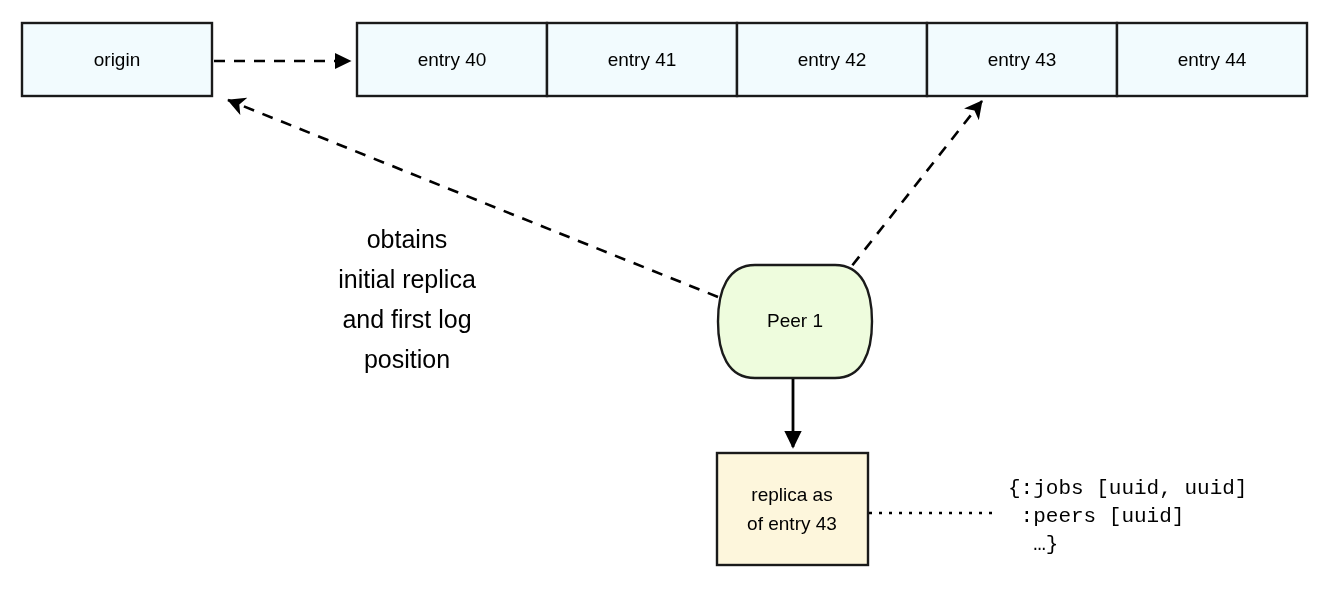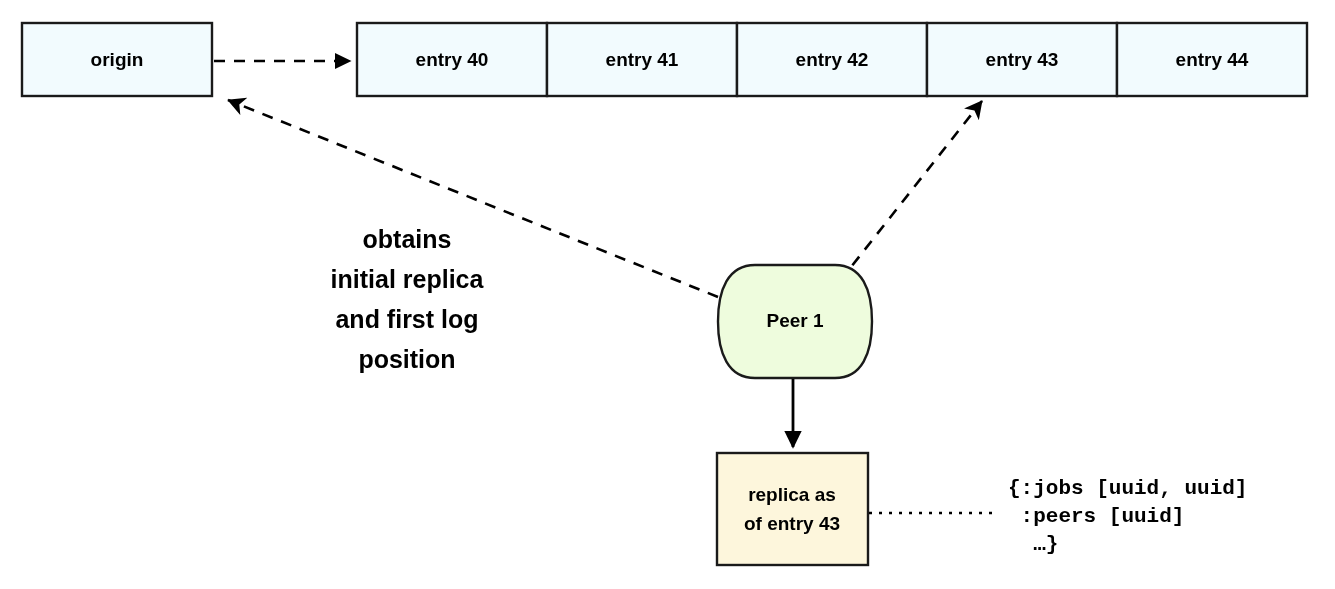--- a/index.html
+++ b/index.html
@@ -10,21 +10,20 @@
   body {
     width: 1335px;
     height: 589px;
     font-family: "Liberation Sans", sans-serif;
     overflow: hidden;
   }
   #diagram-root {
     position: relative;
     width: 1335px;
     height: 589px;
-    font-weight: bold;
   }
   svg.canvas {
     position: absolute;
     top: 0;
     left: 0;
     width: 1335px;
     height: 589px;
   }
   .node-label {
     font-family: "Liberation Sans", sans-serif;

